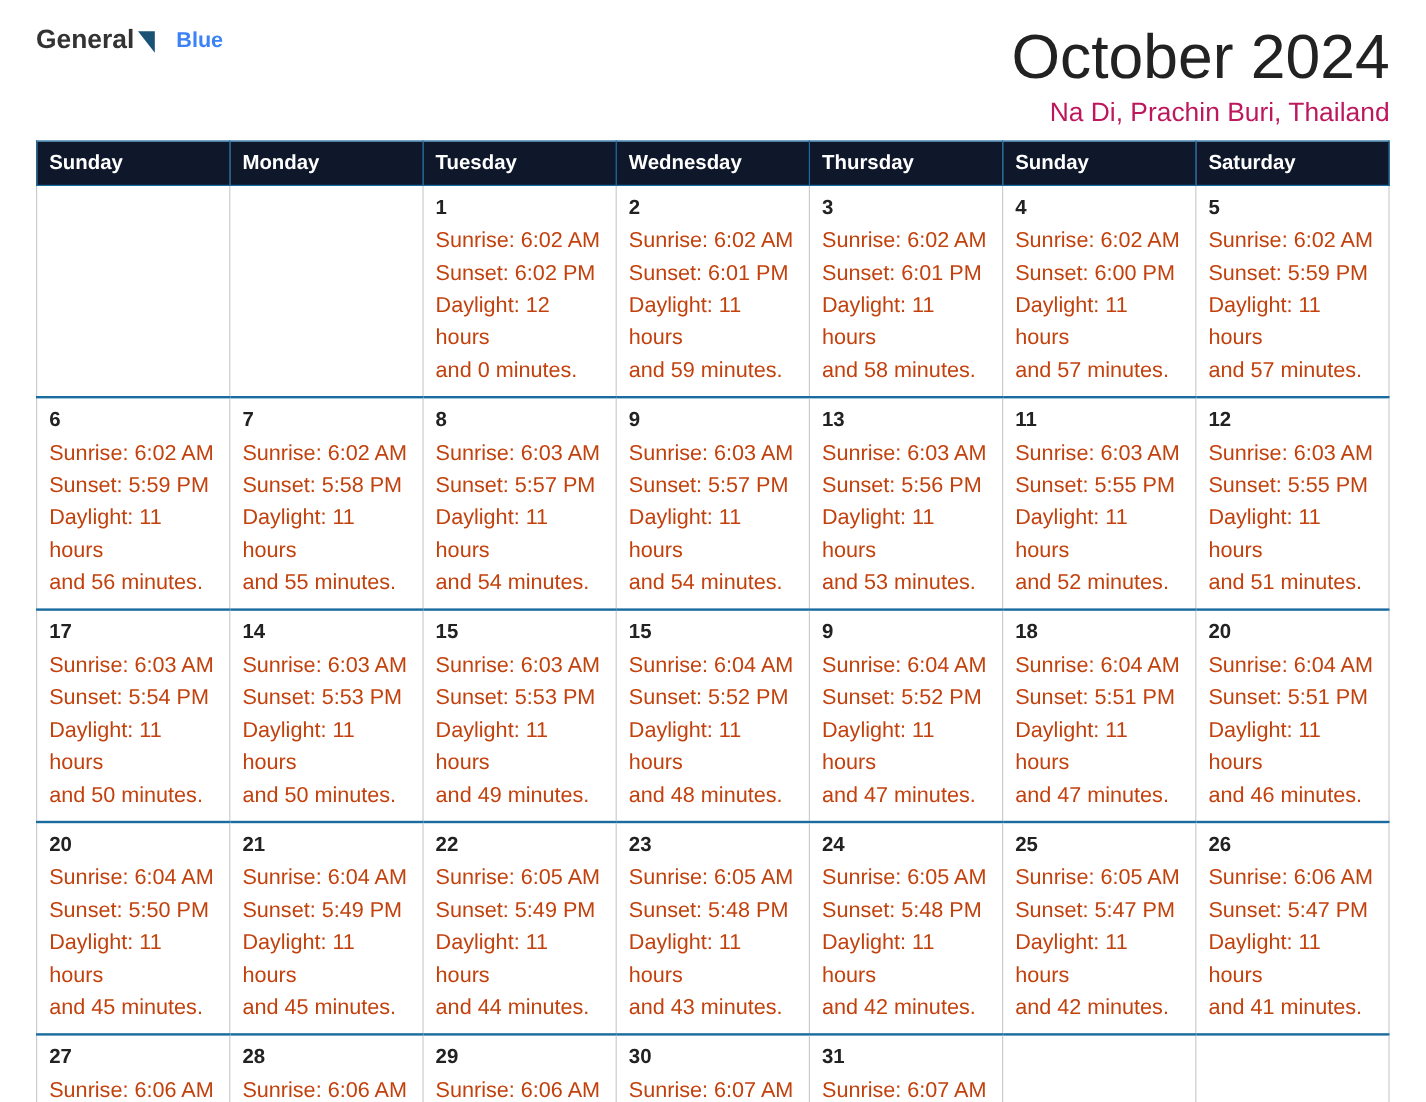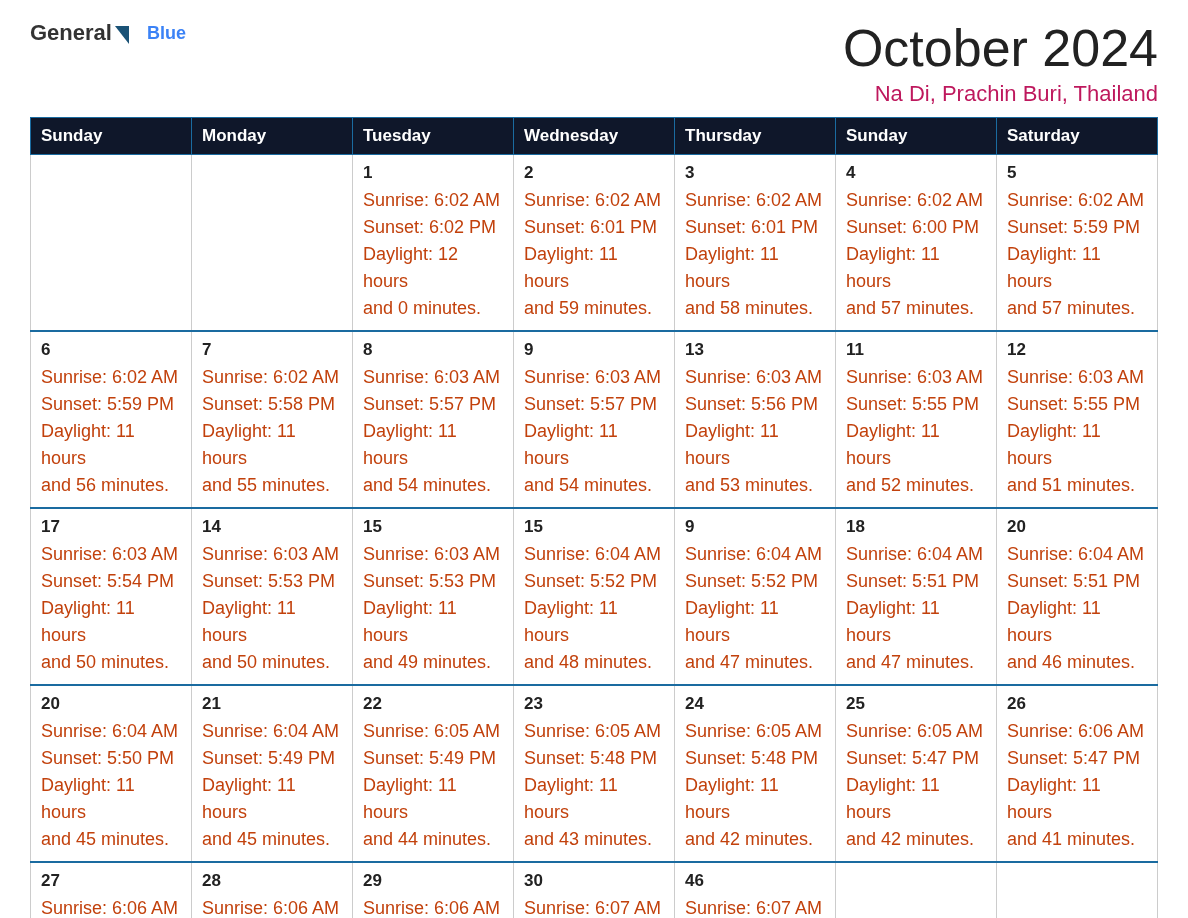--- a/index.html
+++ b/index.html
@@ -345,21 +345,21 @@
 and 39 minutes.</div>
         </td>
         <td>
           <div class="day-number">30</div>
           <div class="day-info" style="white-space: pre-line;">Sunrise: 6:07 AM
 Sunset: 5:45 PM
 Daylight: 11 hours
 and 38 minutes.</div>
         </td>
         <td>
-          <div class="day-number">46</div>
+          <div class="day-number">31</div>
           <div class="day-info" style="white-space: pre-line;">Sunrise: 6:07 AM
 Sunset: 5:45 PM
 Daylight: 11 hours
 and 37 minutes.</div>
         </td>
         <td class="empty-cell"></td>
         <td class="empty-cell"></td>
       </tr>
     </tbody>
 </table>

